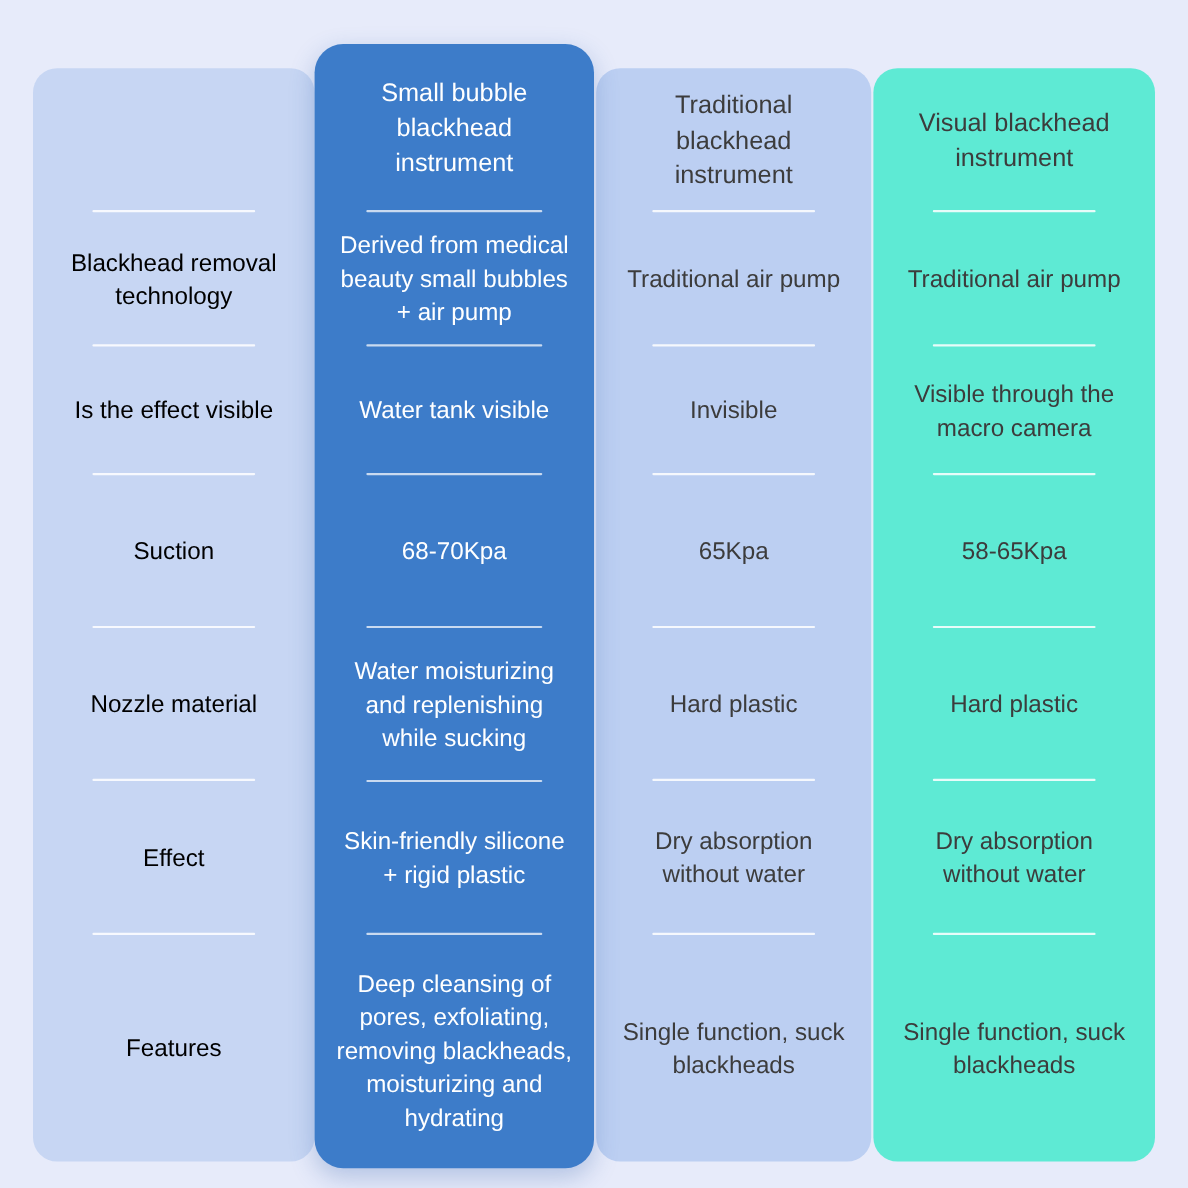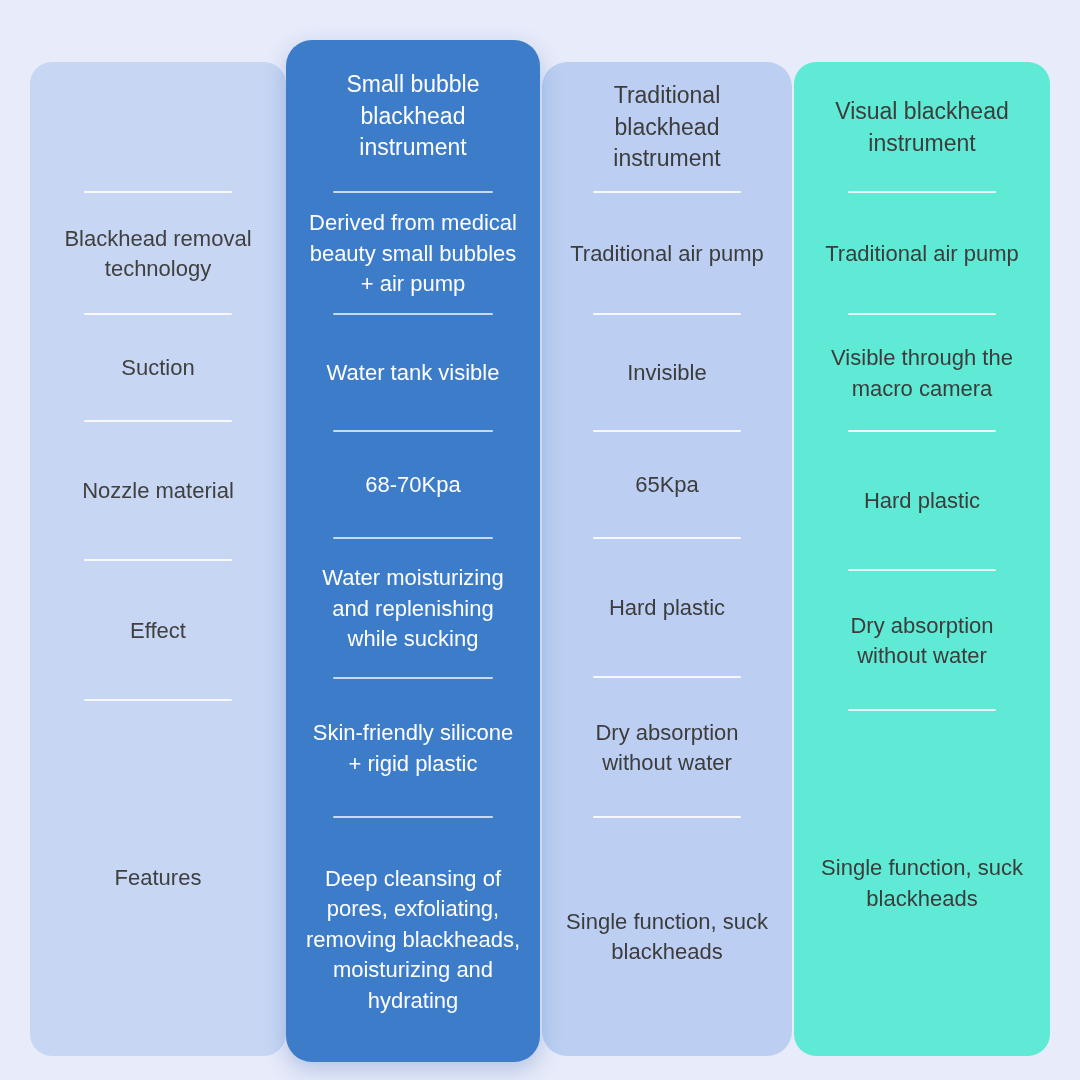--- a/index.html
+++ b/index.html
@@ -16,35 +16,34 @@
   }
   .col {
     position: absolute;
     display: flex;
     flex-direction: column;
     border-radius: 22px;
   }
   .col-labels {
     left: 30px; top: 62px; width: 256px; height: 994px;
     background: #c7d6f3;
-    color: #404040;
+    color: #000000;
   }
   .col-highlight {
     left: 286px; top: 40px; width: 254px; height: 1022px;
     background: #3d7cc9;
     color: #ffffff;
     z-index: 2;
     border-radius: 26px;
     box-shadow: 0 8px 22px rgba(45, 95, 170, 0.28);
   }
   .col-trad {
     left: 542px; top: 62px; width: 250px; height: 994px;
     background: #bccff2;
     color: #3c3c3c;
-    border-radius: 25px;
   }
   .col-visual {
     left: 794px; top: 62px; width: 256px; height: 994px;
     background: #5eead4;
     color: #3c3c3c;
   }
   .cell {
     position: relative;
     display: flex;
     align-items: center;
@@ -65,35 +64,36 @@
     background: rgba(255, 255, 255, 0.85);
   }
   .col-highlight .cell.divider::after {
     width: 160px;
     background: rgba(255, 255, 255, 0.72);
   }
   
   .r0 { height: 131px; }
   .r1 { height: 122px; }
   .r2 { height: 117px; }
-  .r3 { height: 107px; }
+  .r3 { height: 139px; }
   .r4 { height: 139px; }
   .r5 { height: 140px; }
   .r6 { flex: 1; }
   
   .col-highlight .r0 { height: 153px; }
 </style>
 </head>
 <body>
 
 <div class="canvas">
 
   <section class="col col-labels">
     <div class="cell header r0 divider"></div>
     <div class="cell r1 divider">Blackhead removal technology</div>
+    <div class="cell r2 divider">Is the effect visible</div>
     <div class="cell r3 divider">Suction</div>
     <div class="cell r4 divider">Nozzle material</div>
     <div class="cell r5 divider">Effect</div>
     <div class="cell r6">Features</div>
   </section>
 
   <section class="col col-highlight">
     <div class="cell header r0 divider">Small bubble blackhead instrument</div>
     <div class="cell r1 divider">Derived from medical beauty small bubbles + air pump</div>
     <div class="cell r2 divider">Water tank visible</div>
@@ -110,18 +110,19 @@
     <div class="cell r3 divider">65Kpa</div>
     <div class="cell r4 divider">Hard plastic</div>
     <div class="cell r5 divider">Dry absorption without water</div>
     <div class="cell r6">Single function, suck blackheads</div>
   </section>
 
   <section class="col col-visual">
     <div class="cell header r0 divider">Visual blackhead instrument</div>
     <div class="cell r1 divider">Traditional air pump</div>
     <div class="cell r2 divider">Visible through the macro camera</div>
+    <div class="cell r3 divider">58-65Kpa</div>
     <div class="cell r4 divider">Hard plastic</div>
     <div class="cell r5 divider">Dry absorption without water</div>
     <div class="cell r6">Single function, suck blackheads</div>
   </section>
 
 </div>
 
 </body></html>

